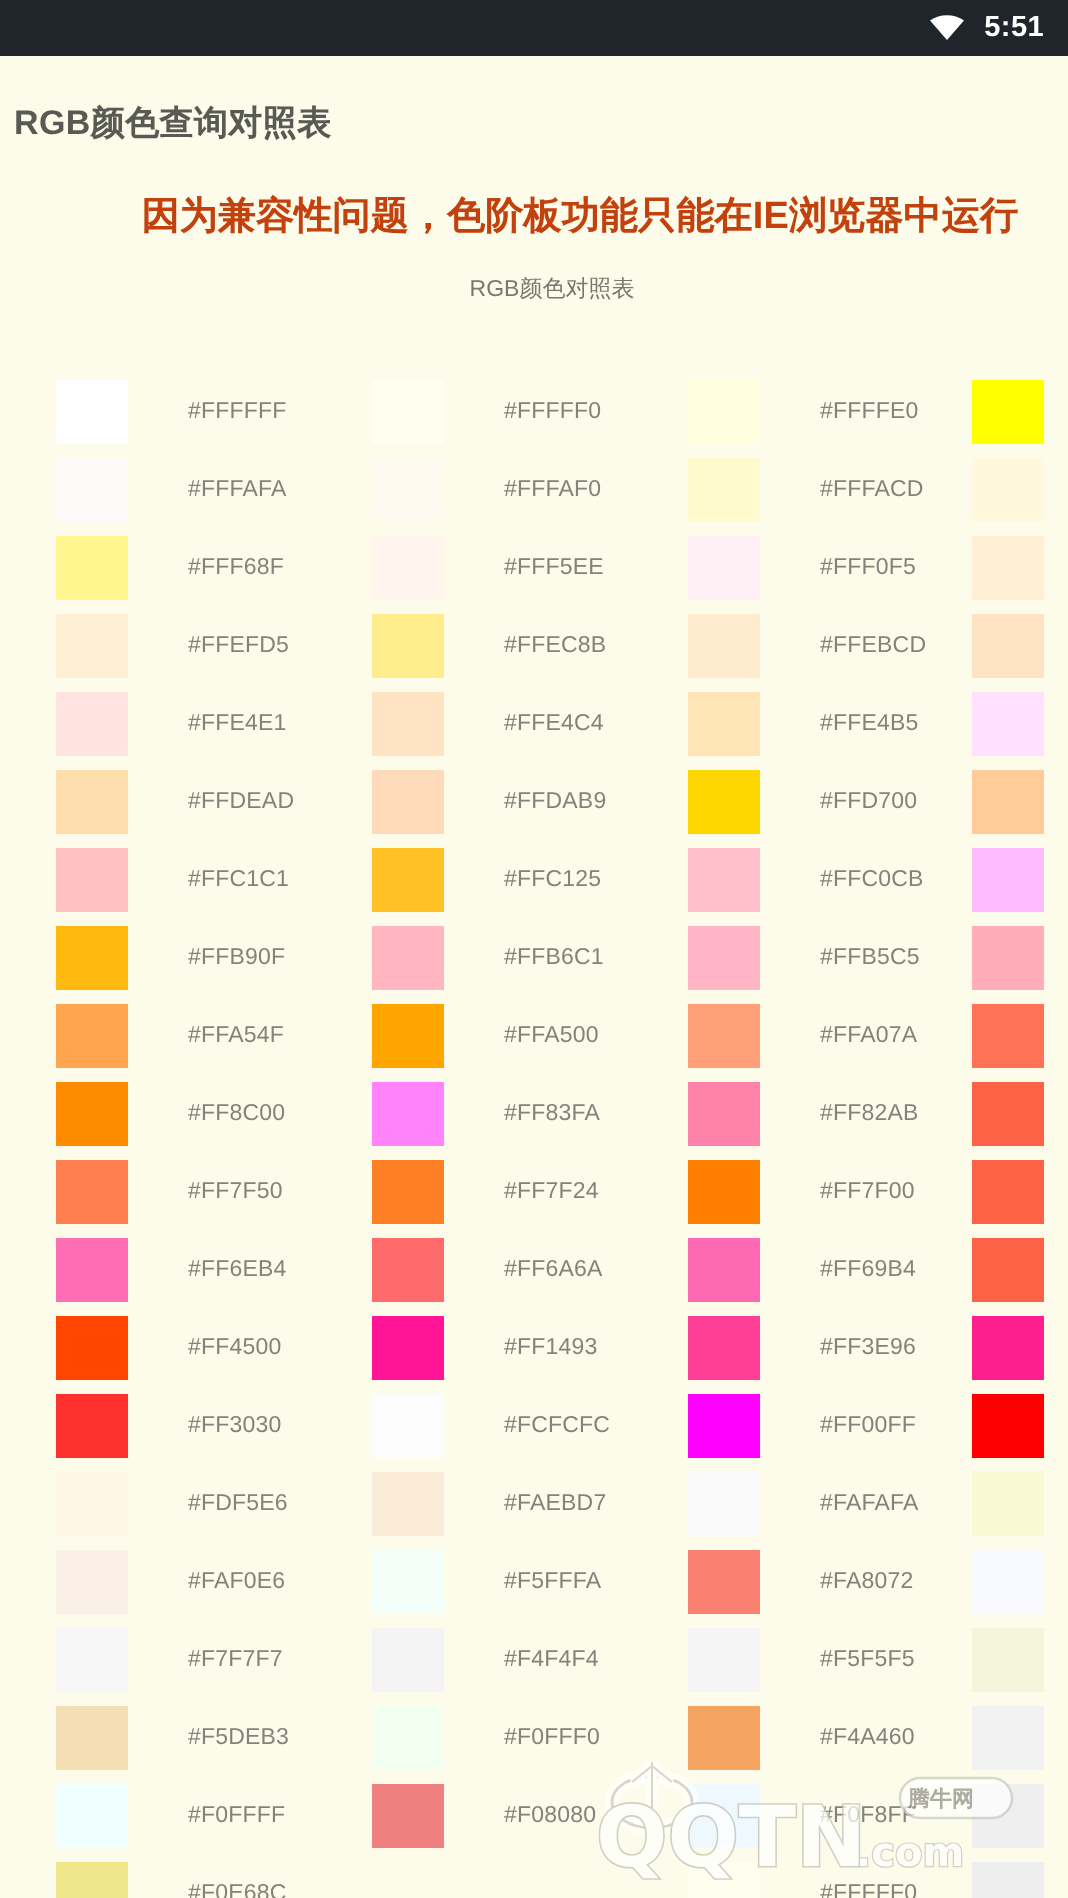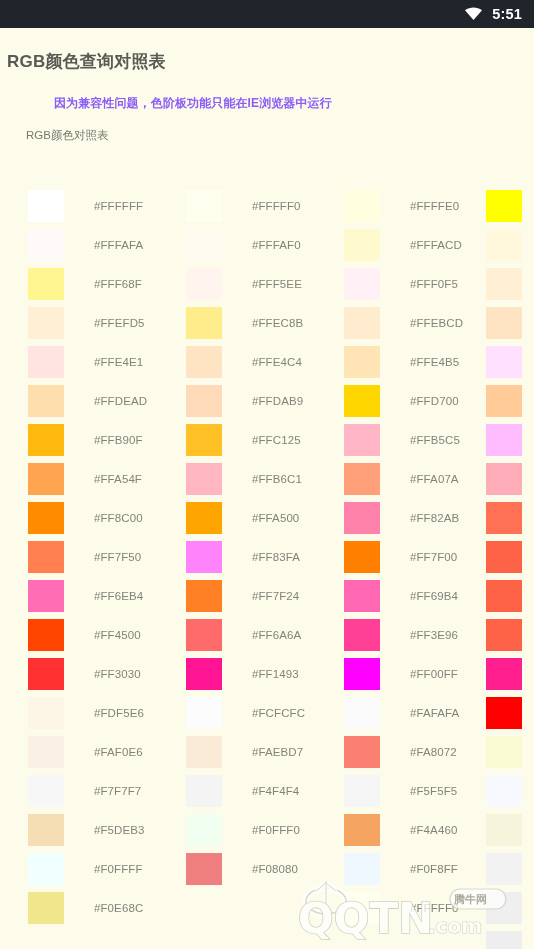--- a/index.html
+++ b/index.html
@@ -22,27 +22,27 @@
     color: #ffffff; font-size: 14.5px; font-weight: 700;
     letter-spacing: .2px; line-height: 1;
   }
 
   
   .page-title {
     color: #5A5A55; font-size: 17px; font-weight: 700;
     padding: 22px 0 0 7px; letter-spacing: .2px;
   }
   .notice {
-    color: #8b5cf6; font-size: 12px; font-weight: 700;
-    padding: 22px 8px 0 54px;
+    color: #c2410c; font-size: 19px; font-weight: 700;
+    text-align: center; padding: 22px 8px 0 54px;
     letter-spacing: .1px;
   }
   .subtitle {
     color: #78786F; font-size: 11.5px; font-weight: 400;
-    padding: 16px 8px 0 26px;
+    text-align: center; padding: 16px 8px 0 26px;
   }
 
   
   .grid {
     position: absolute; top: 186px; left: 0;
     width: 534px; height: 763px; overflow: hidden;
   }
   .col {
     position: absolute; top: 0; width: 160px; height: 100%;
   }
@@ -120,20 +120,24 @@
         </div>
         <div class="cell">
           <div class="swatch" style="background: rgb(255, 228, 225);"></div>
           <div class="hex">#FFE4E1</div>
         </div>
         <div class="cell">
           <div class="swatch" style="background: rgb(255, 222, 173);"></div>
           <div class="hex">#FFDEAD</div>
         </div>
         <div class="cell">
+          <div class="swatch" style="background: rgb(255, 193, 193);"></div>
+          <div class="hex">#FFC1C1</div>
+        </div>
+        <div class="cell">
           <div class="swatch" style="background: rgb(255, 185, 15);"></div>
           <div class="hex">#FFB90F</div>
         </div>
         <div class="cell">
           <div class="swatch" style="background: rgb(255, 165, 79);"></div>
           <div class="hex">#FFA54F</div>
         </div>
         <div class="cell">
           <div class="swatch" style="background: rgb(255, 140, 0);"></div>
           <div class="hex">#FF8C00</div>
@@ -234,20 +238,24 @@
         </div>
         <div class="cell">
           <div class="swatch" style="background: rgb(252, 252, 252);"></div>
           <div class="hex">#FCFCFC</div>
         </div>
         <div class="cell">
           <div class="swatch" style="background: rgb(250, 235, 215);"></div>
           <div class="hex">#FAEBD7</div>
         </div>
         <div class="cell">
+          <div class="swatch" style="background: rgb(245, 255, 250);"></div>
+          <div class="hex">#F5FFFA</div>
+        </div>
+        <div class="cell">
           <div class="swatch" style="background: rgb(244, 244, 244);"></div>
           <div class="hex">#F4F4F4</div>
         </div>
         <div class="cell">
           <div class="swatch" style="background: rgb(240, 255, 240);"></div>
           <div class="hex">#F0FFF0</div>
         </div>
         <div class="cell">
           <div class="swatch" style="background: rgb(240, 128, 128);"></div>
           <div class="hex">#F08080</div>
@@ -270,20 +278,24 @@
           <div class="swatch" style="background: rgb(255, 235, 205);"></div>
           <div class="hex">#FFEBCD</div>
         </div>
         <div class="cell">
           <div class="swatch" style="background: rgb(255, 228, 181);"></div>
           <div class="hex">#FFE4B5</div>
         </div>
         <div class="cell">
           <div class="swatch" style="background: rgb(255, 215, 0);"></div>
           <div class="hex">#FFD700</div>
+        </div>
+        <div class="cell">
+          <div class="swatch" style="background: rgb(255, 192, 203);"></div>
+          <div class="hex">#FFC0CB</div>
         </div>
         <div class="cell">
           <div class="swatch" style="background: rgb(255, 181, 197);"></div>
           <div class="hex">#FFB5C5</div>
         </div>
         <div class="cell">
           <div class="swatch" style="background: rgb(255, 160, 122);"></div>
           <div class="hex">#FFA07A</div>
         </div>
         <div class="cell">

